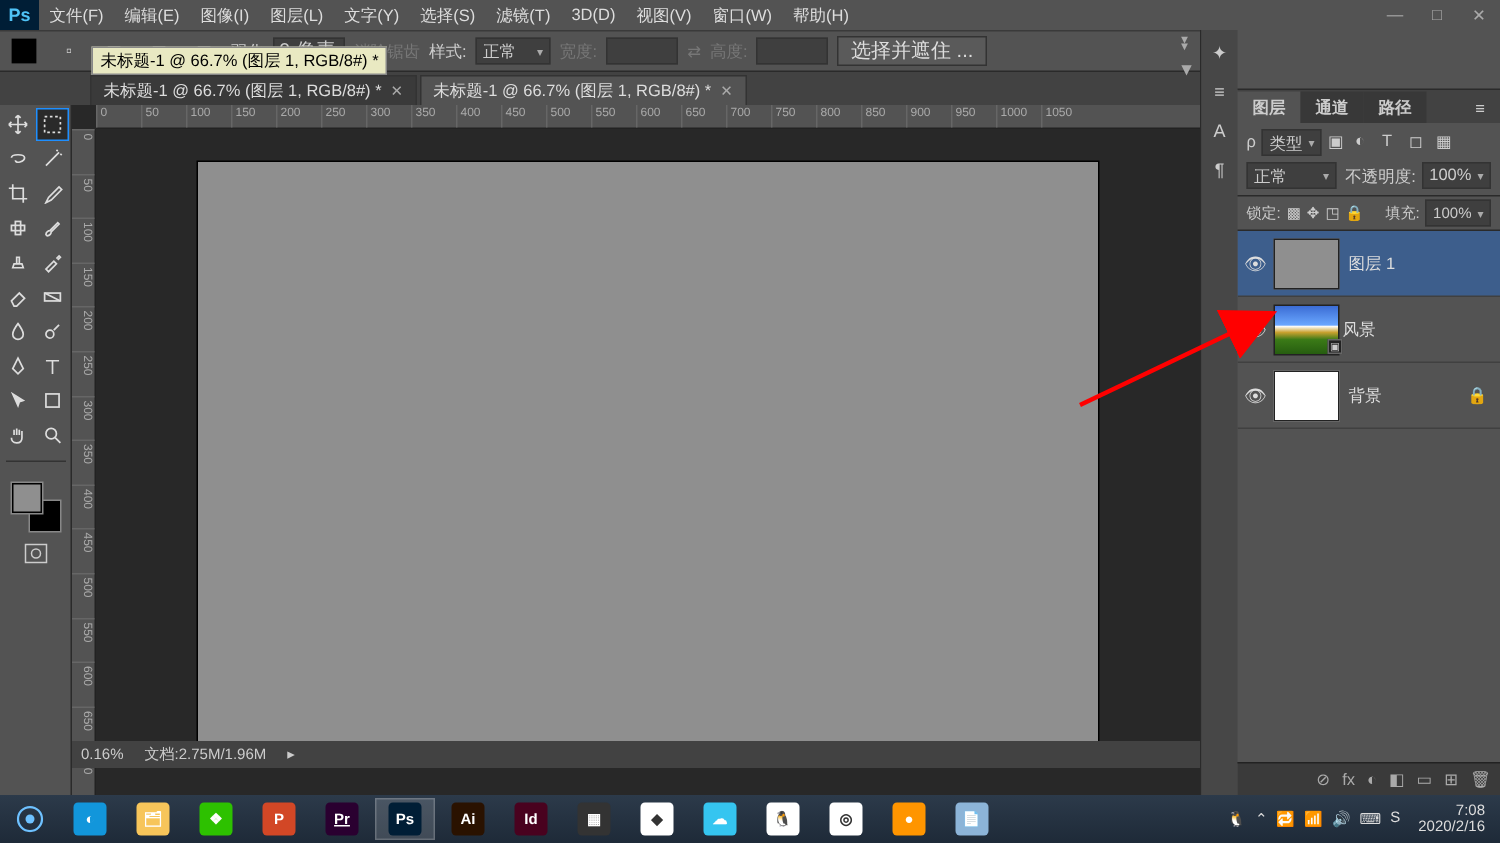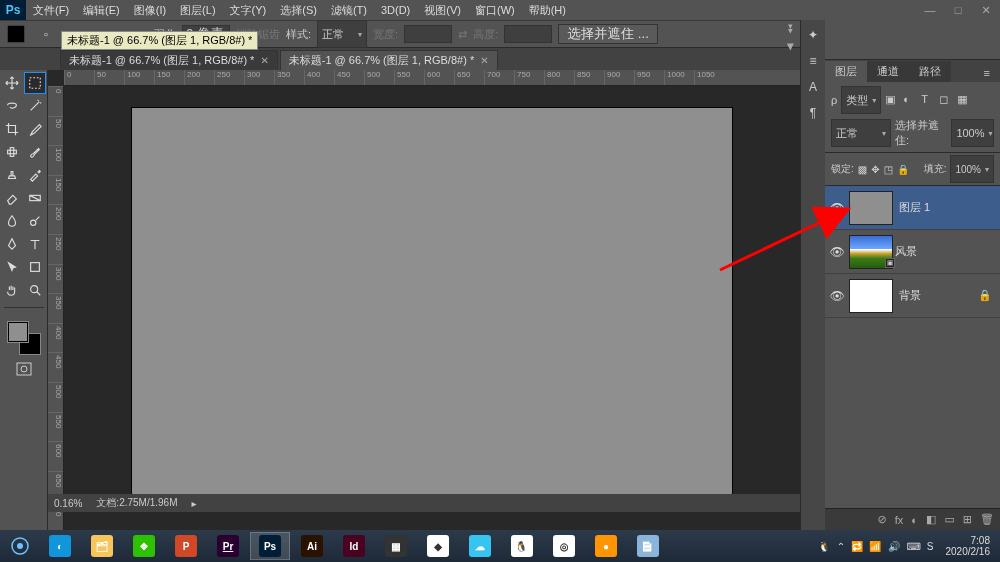--- a/index.html
+++ b/index.html
@@ -8,21 +8,21 @@
 
 .menubar { height:20px; background:#535353; display:flex; align-items:center; color:#ddd; font-size:11px; }
 .menubar .ps-logo { width:26px; height:20px; display:flex; align-items:center; justify-content:center; color:#4fc3f7; font-weight:bold; font-size:12px; background:#001e36; }
 .menubar .menu-item { padding:0 7px; cursor:default; }
 .menubar .spacer { flex:1; }
 .menubar .win-btn { width:28px; text-align:center; font-size:11px; color:#aaa; }
 
 
 .optbar { height:28px; background:#535353; border-top:1px solid #3a3a3a; border-bottom:1px solid #2a2a2a; display:flex; align-items:center; color:#ccc; font-size:11px; padding:0 4px; gap:6px; }
 .ico-btn { width:24px; height:22px; display:flex; align-items:center; justify-content:center; color:#ccc; border:1px solid transparent; }
-.dd { display:inline-flex; align-items:center; border:1px solid #333; background:#3f3f3f; height:28px; padding:0 4px; min-width:50px; justify-content:space-between;}
+.dd { display:inline-flex; align-items:center; border:1px solid #333; background:#3f3f3f; height:18px; padding:0 4px; min-width:50px; justify-content:space-between;}
 .dd::after { content:"▾"; font-size:8px; margin-left:4px; color:#aaa;}
 .txtin { background:#3f3f3f; border:1px solid #333; height:18px; width:48px; color:#ccc; padding:0 3px;}
 .select-adj-btn { background:#5a5a5a; border:1px solid #333; height:20px; padding:0 8px; color:#ddd;}
 
 
 .doctabs { height:22px; background:#424242; display:flex; align-items:flex-end; font-size:11px; color:#ddd; padding-left:60px; gap:2px;}
 .doctab { background:#535353; padding:2px 8px; border:1px solid #333; border-bottom:none; display:flex; align-items:center; gap:6px; position:relative;}
 .doctab.active { background:#3a3a3a;}
 .doctab .x { font-size:10px; color:#aaa;}
 .doctab.tooltip-host .tooltip-lbl { position:absolute; top:-20px; left:0; background:#e9e9c2; color:#000; border:1px solid #888; padding:1px 5px; white-space:nowrap; font-size:11px;}
@@ -47,21 +47,21 @@
 .swatches .bg { position:absolute; bottom:0; right:0; width:20px; height:20px; background:#000; border:1px solid #000; outline:1px solid #888;}
 .qm { margin-top:6px; width:22px; height:18px; display:flex; align-items:center; justify-content:center;}
 
 
 .rightdock { position:absolute; top:20px; right:0; width:200px; bottom:32px; background:#535353; border-left:1px solid #2a2a2a; display:flex; }
 .rd-iconstrip { width:24px; background:#474747; display:flex; flex-direction:column; align-items:center; padding-top:6px; gap:8px;}
 .rd-iconstrip .stripico { width:18px; height:18px; font-size:12px; color:#ccc; display:flex; align-items:center; justify-content:center;}
 .panels { flex:1; display:flex; flex-direction:column; }
 .panels .blank { height:40px; border-bottom:1px solid #2a2a2a; }
 .panel-tabs { height:22px; display:flex; align-items:flex-end; background:#424242; font-size:11px; }
-.ptab { padding:3px 10px; color:#ccc; background:#383838; }
+.ptab { padding:3px 10px; color:#ccc; background:#383838;font-weight:bold; }
 .ptab.active { background:#535353; }
 .layer-opts { font-size:11px; color:#ccc; padding:4px 6px; display:flex; flex-direction:column; gap:4px; border-bottom:1px solid #2a2a2a;}
 .layer-opts .row { display:flex; align-items:center; gap:4px; }
 .layer-opts .row .mini-ico { width:14px; height:14px; display:inline-block; }
 .lock-row { font-size:10px; color:#ccc; padding:2px 6px; display:flex; align-items:center; gap:4px; border-bottom:1px solid #2a2a2a;}
 .layers { flex:1; overflow:auto; }
 .layer { display:flex; align-items:center; height:44px; border-bottom:1px solid #404040; font-size:11px; color:#ddd;}
 .layer.sel { background:#3d5e8c; }
 .layer .eye { width:24px; text-align:center; font-size:12px;}
 .layer .thumb { width:44px; height:34px; border:1px solid #222; margin-right:6px; background:#8f8f8f;}
@@ -360,21 +360,21 @@
         <span class="mini-ico">▣</span>
         <span class="mini-ico">◐</span>
         <span class="mini-ico">T</span>
         <span class="mini-ico">◻</span>
         <span class="mini-ico">▦</span>
       </div>
       <div class="row">
         <div class="dd" style="min-width:60px">
             <span>正常</span>
           </div>
-        <span style="margin-left:auto">选择并遮住:</span>
+        <span style="margin-left:auto">不透明度:</span>
         <div class="dd" style="min-width:42px">
             <span>100%</span>
           </div>
       </div>
     </div>
     <div class="lock-row">
       <span>锁定:</span>
       <span>▩</span>
       <span>✥</span>
       <span>◳</span>

